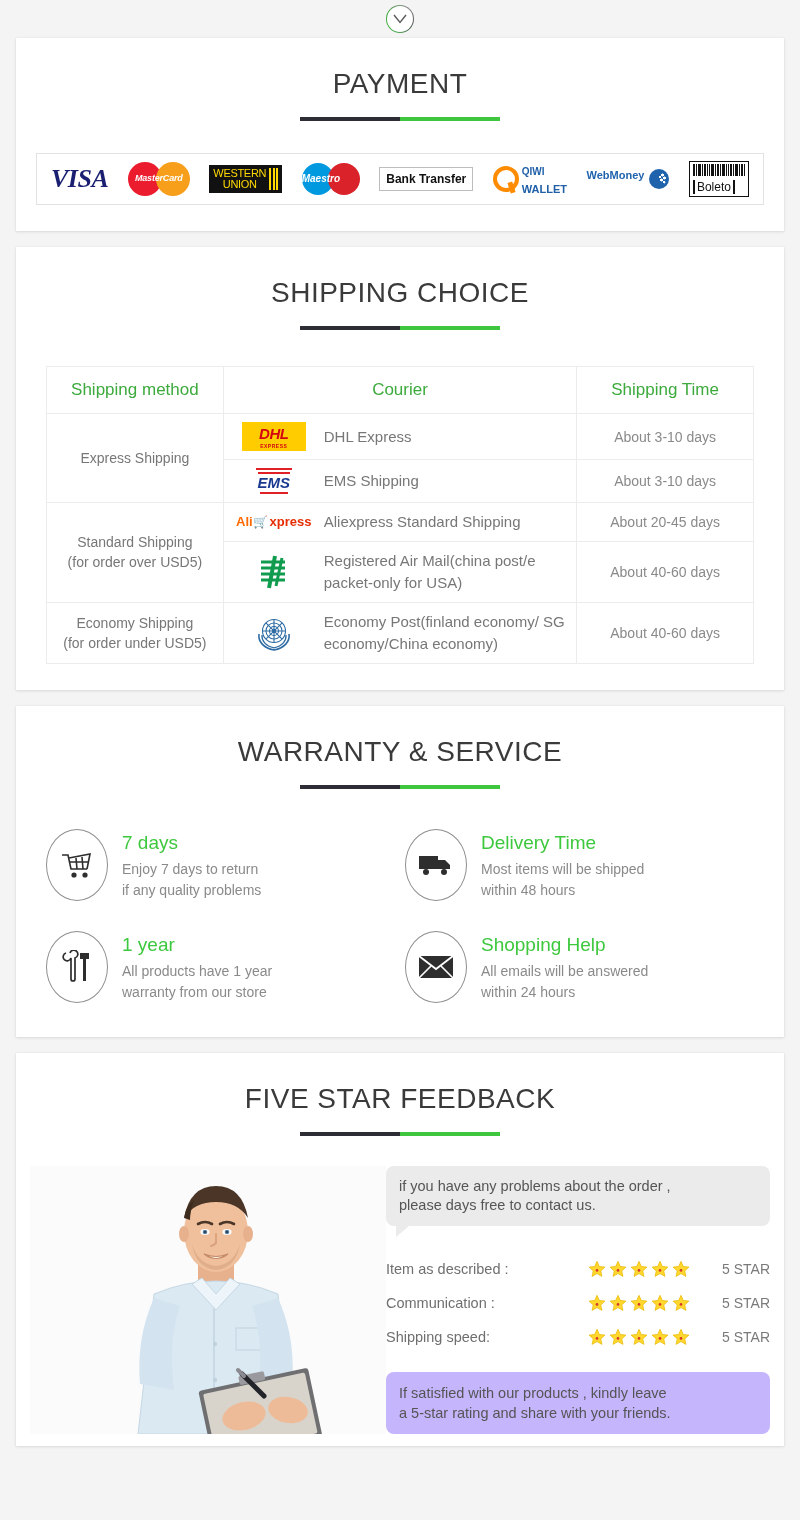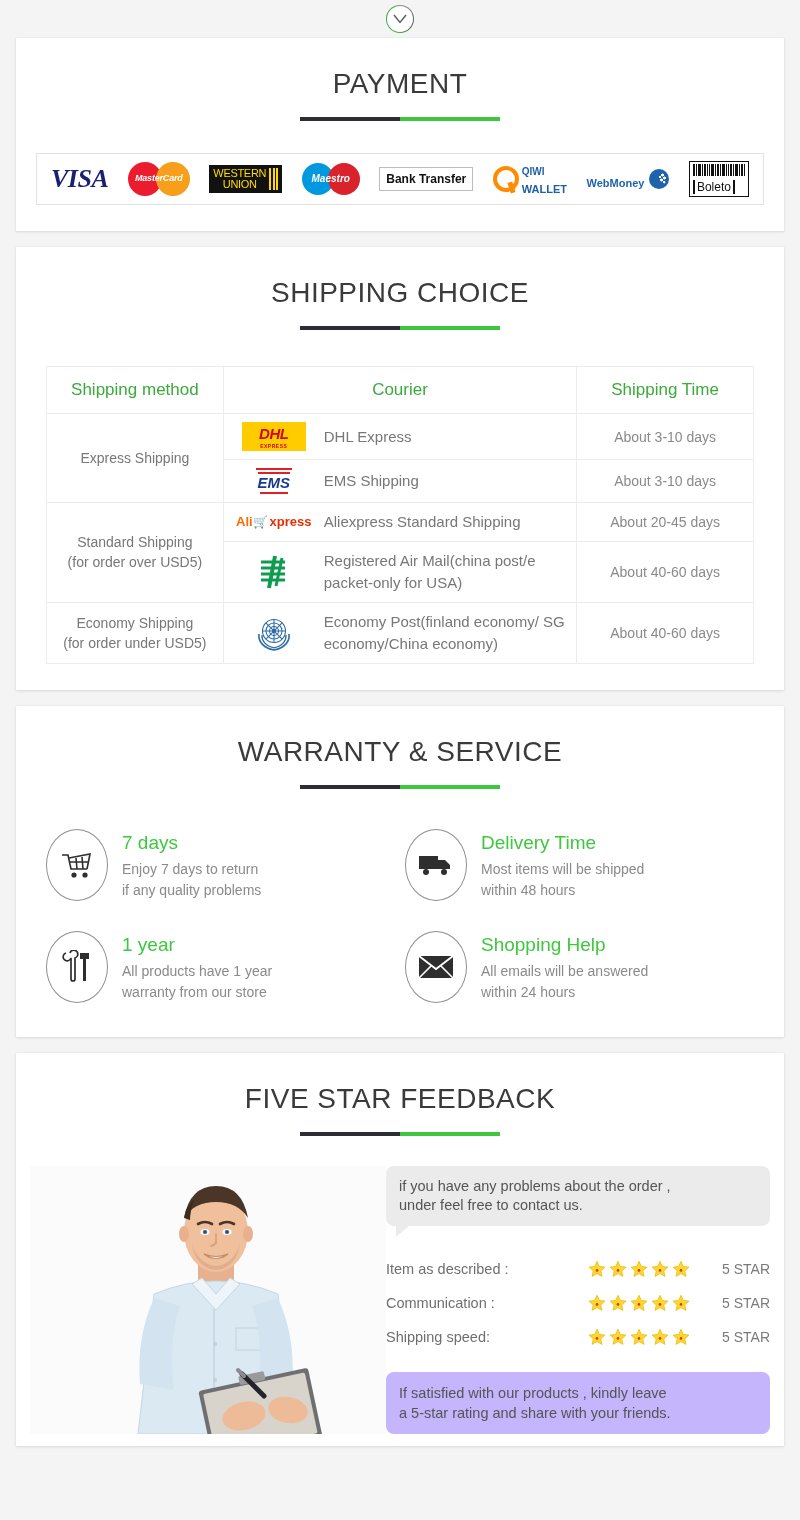--- a/index.html
+++ b/index.html
@@ -72,39 +72,39 @@
   }
   .wu { background: #111; padding: 3px 4px; display:flex; align-items:center; }
   .wu-txt { color: #ffd900; font-weight: normal; font-size: 11px; line-height: 11px; text-align:center; letter-spacing:-0.3px; }
   .wu-bars { display:flex; gap:1.5px; margin-left:3px; }
   .wu-bars i { display:block; width:2px; height:22px; background:#ffd900; }
   .maestro { position: relative; width: 58px; height: 32px; }
   .maestro .c { position:absolute; top:0; width: 32px; height: 32px; border-radius:50%; }
   .maestro .blue { left:0; background:#0099df; }
   .maestro .red { right:0; background:#d9222a; }
   .maestro .lbl {
-    position:absolute; left:0; right:0; top:10px; text-align:center; z-index:3;
+    position:absolute; left:0; right:0; top:10px; z-index:3;
     font-size:10px; font-weight:bold; font-style:italic; color:#fff;
   }
   .bank {
     border: 1px solid #bdbdbd; background:#fff; padding: 4px 6px;
     font-size: 12px; font-weight: bold; color: #111; white-space: nowrap;
   }
   .qiwi { display:flex; align-items:center; gap:3px; }
   .qiwi .q {
     width: 26px; height: 26px; border-radius: 50%;
     border: 4px solid #ff8c00; position: relative;
   }
   .qiwi .q::after {
     content:""; position:absolute; right: 1px; bottom: -5px;
     width: 5px; height: 11px; background: #ff8c00; transform: rotate(-18deg);
   }
   .qiwi .t1 { font-size: 10px; font-weight: bold; color: #1e5fa8; line-height: 11px; }
   .qiwi .t2 { font-size: 11px; font-weight: bold; color: #1e5fa8; line-height: 12px; }
-  .wm { display:flex; align-items:flex-end; gap:5px; }
+  .wm { display:flex; align-items:flex-start; gap:5px; }
   .wm .txt { font-size: 11px; font-weight: bold; color: #1f63ad; }
   .wm .globe {
     width: 20px; height: 20px; border-radius: 50%;
     background:
       radial-gradient(circle at 68% 30%, #fff 1.4px, transparent 1.6px),
       radial-gradient(circle at 78% 45%, #fff 1.4px, transparent 1.6px),
       radial-gradient(circle at 62% 55%, #fff 1.4px, transparent 1.6px),
       radial-gradient(circle at 76% 66%, #fff 1.2px, transparent 1.4px),
       radial-gradient(circle at 55% 40%, #fff 1.2px, transparent 1.4px),
       #1f63ad;
@@ -588,21 +588,21 @@
 
           <path d="M212 208 l22 22" stroke="#23232a" stroke-width="5" stroke-linecap="round"></path>
           <path d="M208 204 l6 6" stroke="#8a8a90" stroke-width="4" stroke-linecap="round"></path>
         </svg>
       </div>
 
       <div class="fb-right">
 
         <div class="bubble">
           <div>if you have any problems about the order ,</div>
-          <div>under feel free to contact us.</div>
+          <div>please days free to contact us.</div>
         </div>
 
         <div class="ratings">
 
           <div class="rate-row">
             <span class="rate-label">Item as described :</span>
             <span class="rate-stars">
               <svg width="18" height="18" viewBox="0 0 20 20">
                   <polygon points="10,1.5 12.6,7.2 18.8,7.9 14.2,12.1 15.5,18.2 10,15.1 4.5,18.2 5.8,12.1 1.2,7.9 7.4,7.2" fill="#ffd72e" stroke="#e8b800" stroke-width="0.8" stroke-linejoin="round"></polygon>
                   <circle cx="10" cy="11.6" r="1.5" fill="#d63b2a"></circle>

